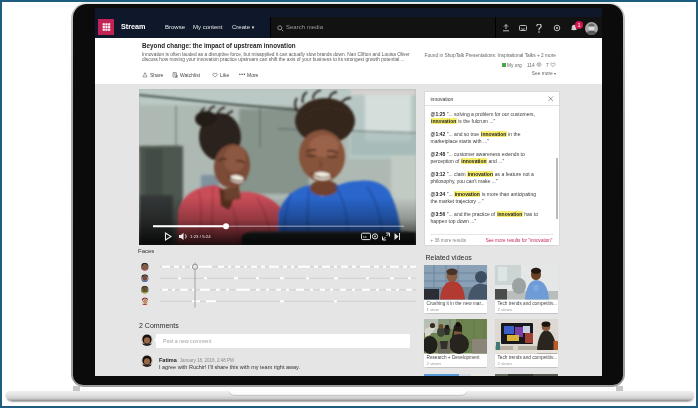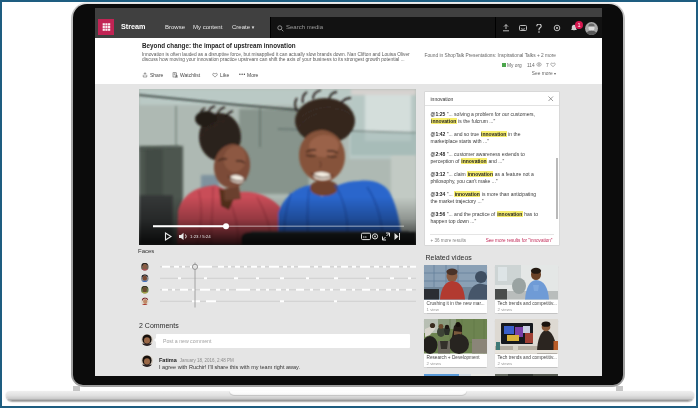--- a/index.html
+++ b/index.html
@@ -6,21 +6,21 @@
   html,body { width:698px; height:408px; background:#fff; font-family:"Liberation Sans",sans-serif; overflow:hidden; -webkit-font-smoothing:antialiased; }
   #frame { position:absolute; left:0; top:0; width:698px; height:408px; border:2px solid #1e5d80; z-index:50; pointer-events:none; }
   #lid { position:absolute; left:71px; top:2px; width:554px; height:385px; border-radius:17px 17px 13px 13px; background:linear-gradient(180deg,#f0f0f0,#c2c2c2 5px,#a9a9a9 30%,#9e9e9e); }
   #bezel { position:absolute; left:2px; top:2px; width:550px; height:381px; border-radius:14px 14px 10px 10px; background:#0b0b0b; }
   #hingeL { position:absolute; left:73px; top:386px; width:7px; height:5px; background:#c6c6c6; }
   #hingeR { position:absolute; left:616px; top:386px; width:7px; height:5px; background:#c6c6c6; }
   #base { position:absolute; left:6px; top:391px; width:688px; height:10px; border-radius:5px 5px 8px 8px; background:linear-gradient(180deg,#efefef,#e0e0e0 45%,#cbcbcb 75%,#a0a0a0 93%,#878787); box-shadow:0 1px 1.5px rgba(0,0,0,.35); }
   #notch { position:absolute; left:229px; top:391px; width:238px; height:4.5px; border-radius:0 0 5px 5px; background:linear-gradient(180deg,#ffffff,#f6f6f6); box-shadow:inset 0 -1px 1px rgba(0,0,0,.22); }
   #screen { position:absolute; left:95px; top:8px; width:507px; height:368px; background:#e5e5e5; overflow:hidden; }
   
-  #nav { position:absolute; left:0; top:0; width:507px; height:30px; background:#404040; }
+  #nav { position:absolute; left:0; top:0; width:507px; height:30px; background:#0f172a; }
   #waffle { position:absolute; left:3px; top:11px; width:16px; height:16px; background:#c12454; }
   .nvtx { position:absolute; color:#e6e6e6; font-size:6px; top:16px; }
   #brand { position:absolute; left:26px; top:14px; color:#fff; font-size:8px; font-weight:700; transform:scaleX(.9); transform-origin:left top; }
   
   #hdr { position:absolute; left:0; top:30px; width:507px; height:46px; background:#fff; }
   
   #page { position:absolute; left:0; top:76px; width:507px; height:292px; background:#e5e5e5; }
   .tent { margin-bottom:6px; }
   .tent b { color:#1f1f1f; }
   mark { background:#f7ee6e; font-weight:700; color:#222; padding:0 0.5px; }

